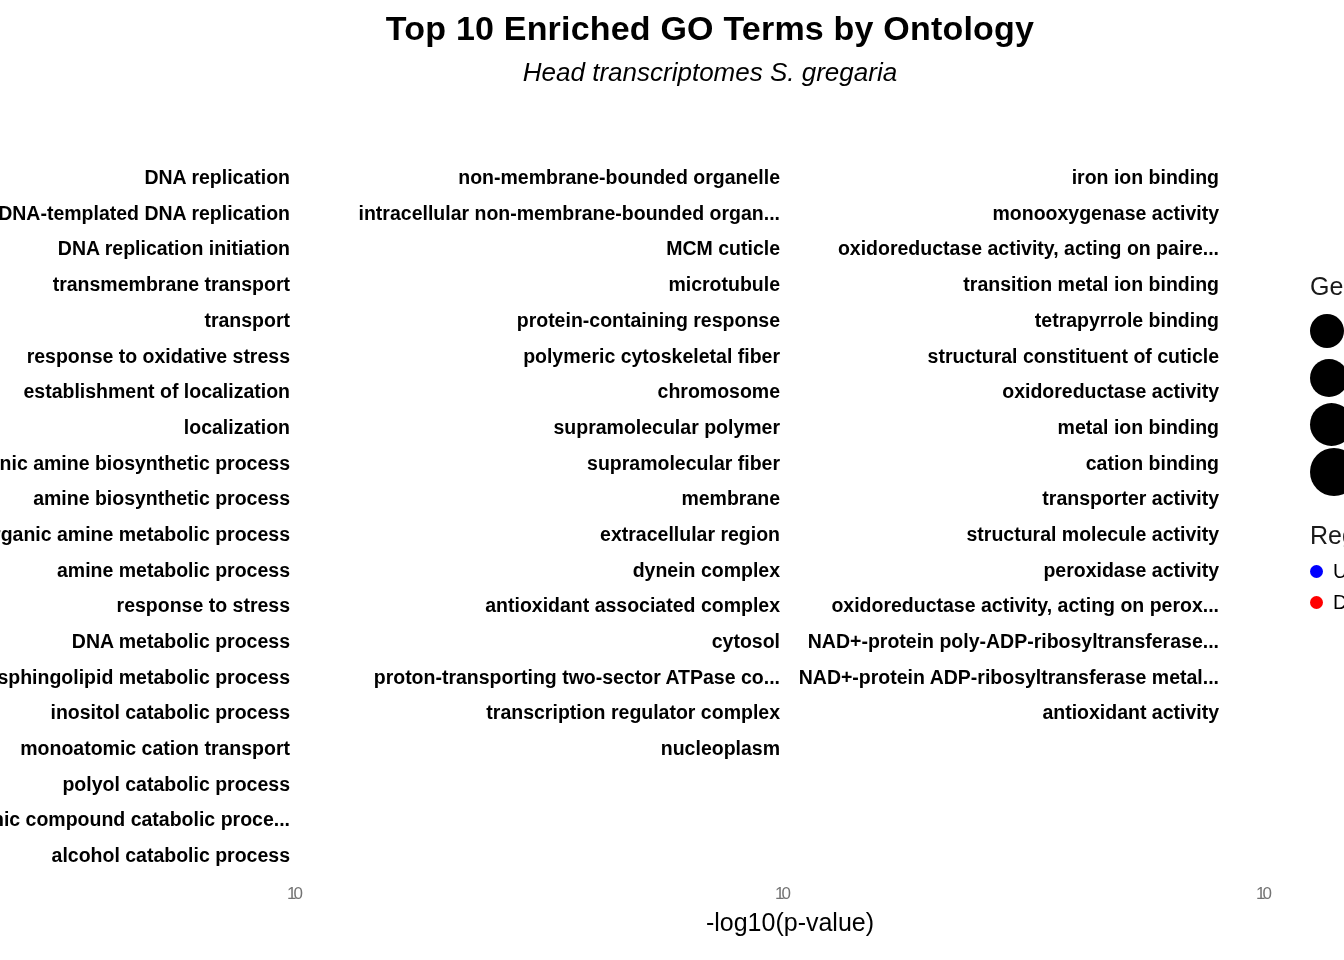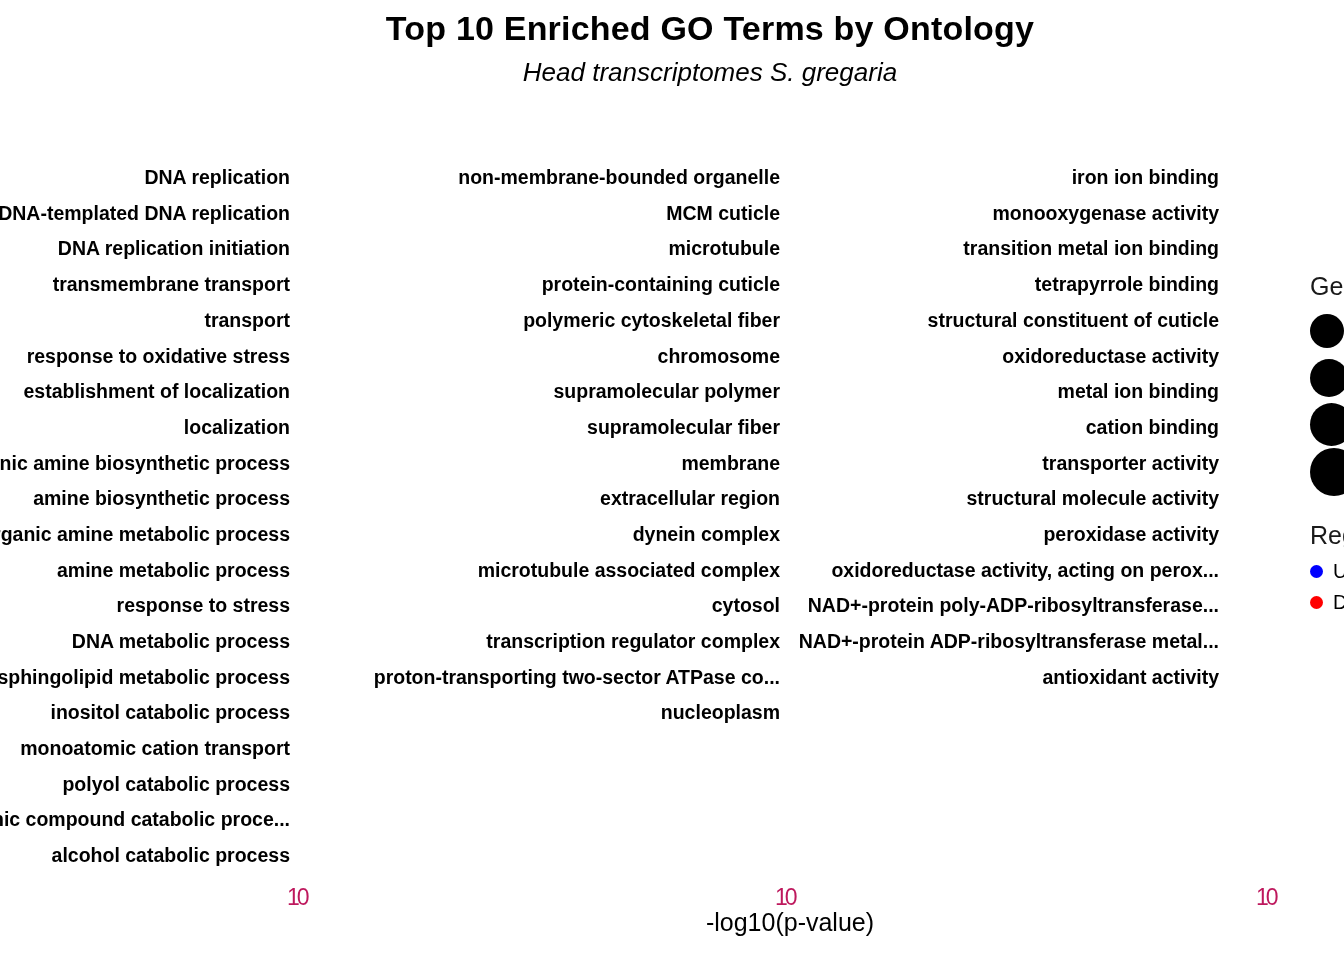--- a/index.html
+++ b/index.html
@@ -63,22 +63,22 @@
     align-items: center;
     justify-content: flex-end;
   }
   #panel-bp .term-item { padding-right: 5px; }
   #panel-cc .term-item { padding-right: 5px; }
   #panel-mf .term-item { padding-right: 5px; }
 
   
   .axis-tick {
     position: absolute;
-    font-size: 23px;
-    color: #be185d;
+    font-size: 17px;
+    color: #737373;
     top: 884px;
     letter-spacing: -3px;
   }
   #tick-bp { left: 287px; }
   #tick-cc { left: 775px; }
   #tick-mf { left: 1256px; }
 
   #axis-label {
     position: absolute;
     top: 908px;
@@ -162,42 +162,44 @@
     <li class="term-item">monoatomic cation transport</li>
     <li class="term-item">polyol catabolic process</li>
     <li class="term-item">organic compound catabolic proce...</li>
     <li class="term-item">alcohol catabolic process</li>
   </ul>
 </div>
 
 <div class="panel" id="panel-cc">
   <ul class="term-list">
     <li class="term-item">non-membrane-bounded organelle</li>
+    <li class="term-item">intracellular non-membrane-bounded organ...</li>
     <li class="term-item">MCM cuticle</li>
     <li class="term-item">microtubule</li>
-    <li class="term-item">protein-containing cuticle</li>
+    <li class="term-item">protein-containing response</li>
     <li class="term-item">polymeric cytoskeletal fiber</li>
     <li class="term-item">chromosome</li>
     <li class="term-item">supramolecular polymer</li>
     <li class="term-item">supramolecular fiber</li>
     <li class="term-item">membrane</li>
     <li class="term-item">extracellular region</li>
     <li class="term-item">dynein complex</li>
-    <li class="term-item">microtubule associated complex</li>
+    <li class="term-item">antioxidant associated complex</li>
     <li class="term-item">cytosol</li>
+    <li class="term-item">proton-transporting two-sector ATPase co...</li>
     <li class="term-item">transcription regulator complex</li>
-    <li class="term-item">proton-transporting two-sector ATPase co...</li>
     <li class="term-item">nucleoplasm</li>
   </ul>
 </div>
 
 <div class="panel" id="panel-mf">
   <ul class="term-list">
     <li class="term-item">iron ion binding</li>
     <li class="term-item">monooxygenase activity</li>
+    <li class="term-item">oxidoreductase activity, acting on paire...</li>
     <li class="term-item">transition metal ion binding</li>
     <li class="term-item">tetrapyrrole binding</li>
     <li class="term-item">structural constituent of cuticle</li>
     <li class="term-item">oxidoreductase activity</li>
     <li class="term-item">metal ion binding</li>
     <li class="term-item">cation binding</li>
     <li class="term-item">transporter activity</li>
     <li class="term-item">structural molecule activity</li>
     <li class="term-item">peroxidase activity</li>
     <li class="term-item">oxidoreductase activity, acting on perox...</li>

